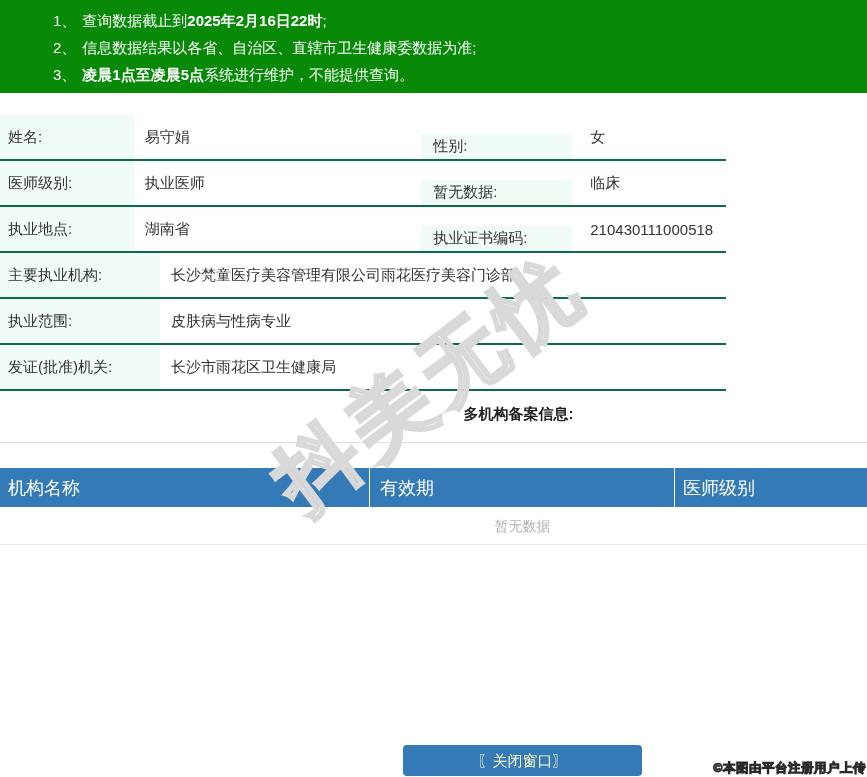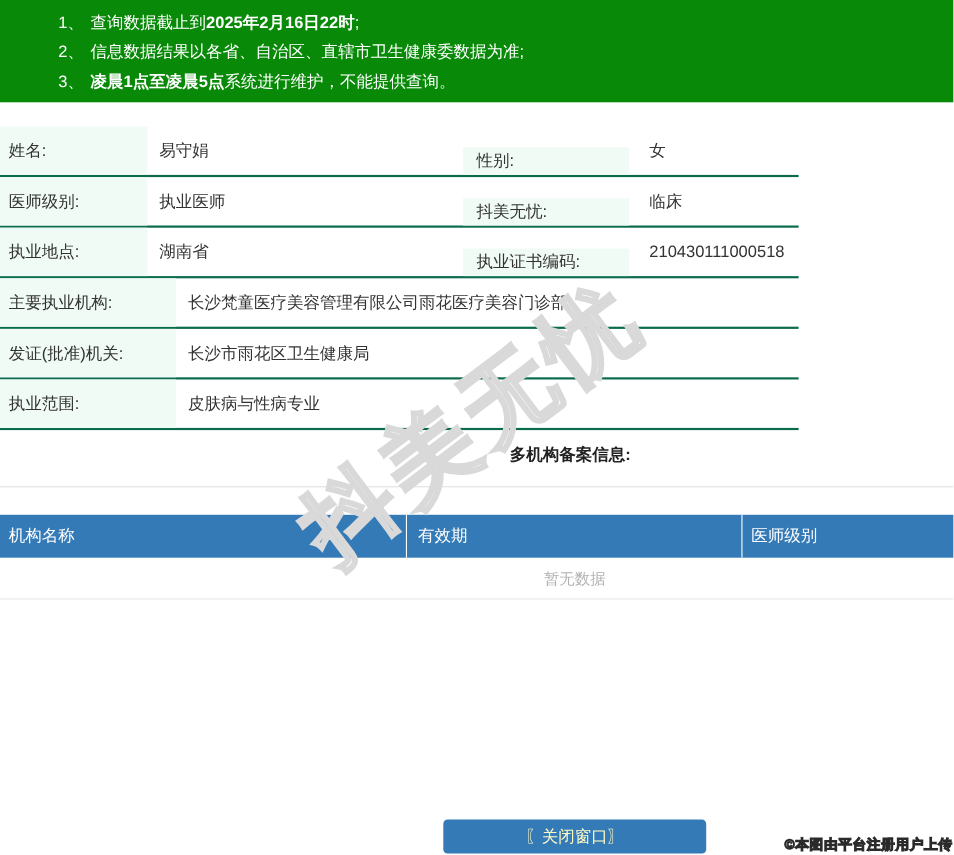--- a/index.html
+++ b/index.html
@@ -23,21 +23,21 @@
   .v1 { width:345px; padding-left:11px; }
   .l2 { width:180px; padding-left:12px;margin-top:19px; }
   .v2 { width:182px; padding-left:18px; }
   .vwide { flex:1; padding-left:11px; }
 
   
   .backup-heading { position:absolute; left:0; top:392px; width:867px; height:51px;
                     border-bottom:1px solid #e0e0e0; text-align:center; padding-left:170px;
                     font-weight:bold; font-size:15px; color:#222; line-height:44px; }
   .backup-table { position:absolute; left:0; top:468px; width:867px; }
-  .bheader { display:flex; height:39px; background:#337ab7; color:#fff; font-size:15px; }
+  .bheader { display:flex; height:39px; background:#337ab7; color:#fff; font-size:18px; }
   .bheader .bcell { display:flex; align-items:center; }
   .bc1 { width:370px; padding-left:8px;  border-right:1px solid #fff; }
   .bc2 { width:305px; padding-left:10px; border-right:1px solid #fff; }
   .bc3 { width:191px; padding-left:8px; }
   .empty-row { height:38px; border-bottom:1px solid #e8e8e8; text-align:center;
                padding-left:178px; line-height:38px; color:#b2b2b2; font-size:14px; }
 
   
   .watermark { position:absolute; left:430px; top:385px;
                transform:translate(-50%,-50%) rotate(-37deg);
@@ -74,40 +74,40 @@
   <div class="info-table">
     <div class="irow">
       <div class="cell lab l1">姓名:</div>
       <div class="cell v1">易守娟</div>
       <div class="cell lab l2">性别:</div>
       <div class="cell v2">女</div>
     </div>
     <div class="irow">
       <div class="cell lab l1">医师级别:</div>
       <div class="cell v1">执业医师</div>
-      <div class="cell lab l2">抖美无忧:</div>
+      <div class="cell lab l2">暂无数据:</div>
       <div class="cell v2">临床</div>
     </div>
     <div class="irow">
       <div class="cell lab l1">执业地点:</div>
       <div class="cell v1">湖南省</div>
       <div class="cell lab l2">执业证书编码:</div>
       <div class="cell v2">210430111000518</div>
     </div>
     <div class="irow">
       <div class="cell lab l1">主要执业机构:</div>
       <div class="cell vwide">长沙梵童医疗美容管理有限公司雨花医疗美容门诊部</div>
     </div>
     <div class="irow">
+      <div class="cell lab l1">执业范围:</div>
+      <div class="cell vwide">皮肤病与性病专业</div>
+    </div>
+    <div class="irow">
       <div class="cell lab l1">发证(批准)机关:</div>
       <div class="cell vwide">长沙市雨花区卫生健康局</div>
-    </div>
-    <div class="irow">
-      <div class="cell lab l1">执业范围:</div>
-      <div class="cell vwide">皮肤病与性病专业</div>
     </div>
   </div>
 
   <div class="backup-heading">多机构备案信息:</div>
 
   <div class="backup-table">
     <div class="bheader">
       <div class="bcell bc1">机构名称</div>
       <div class="bcell bc2">有效期</div>
       <div class="bcell bc3">医师级别</div>

